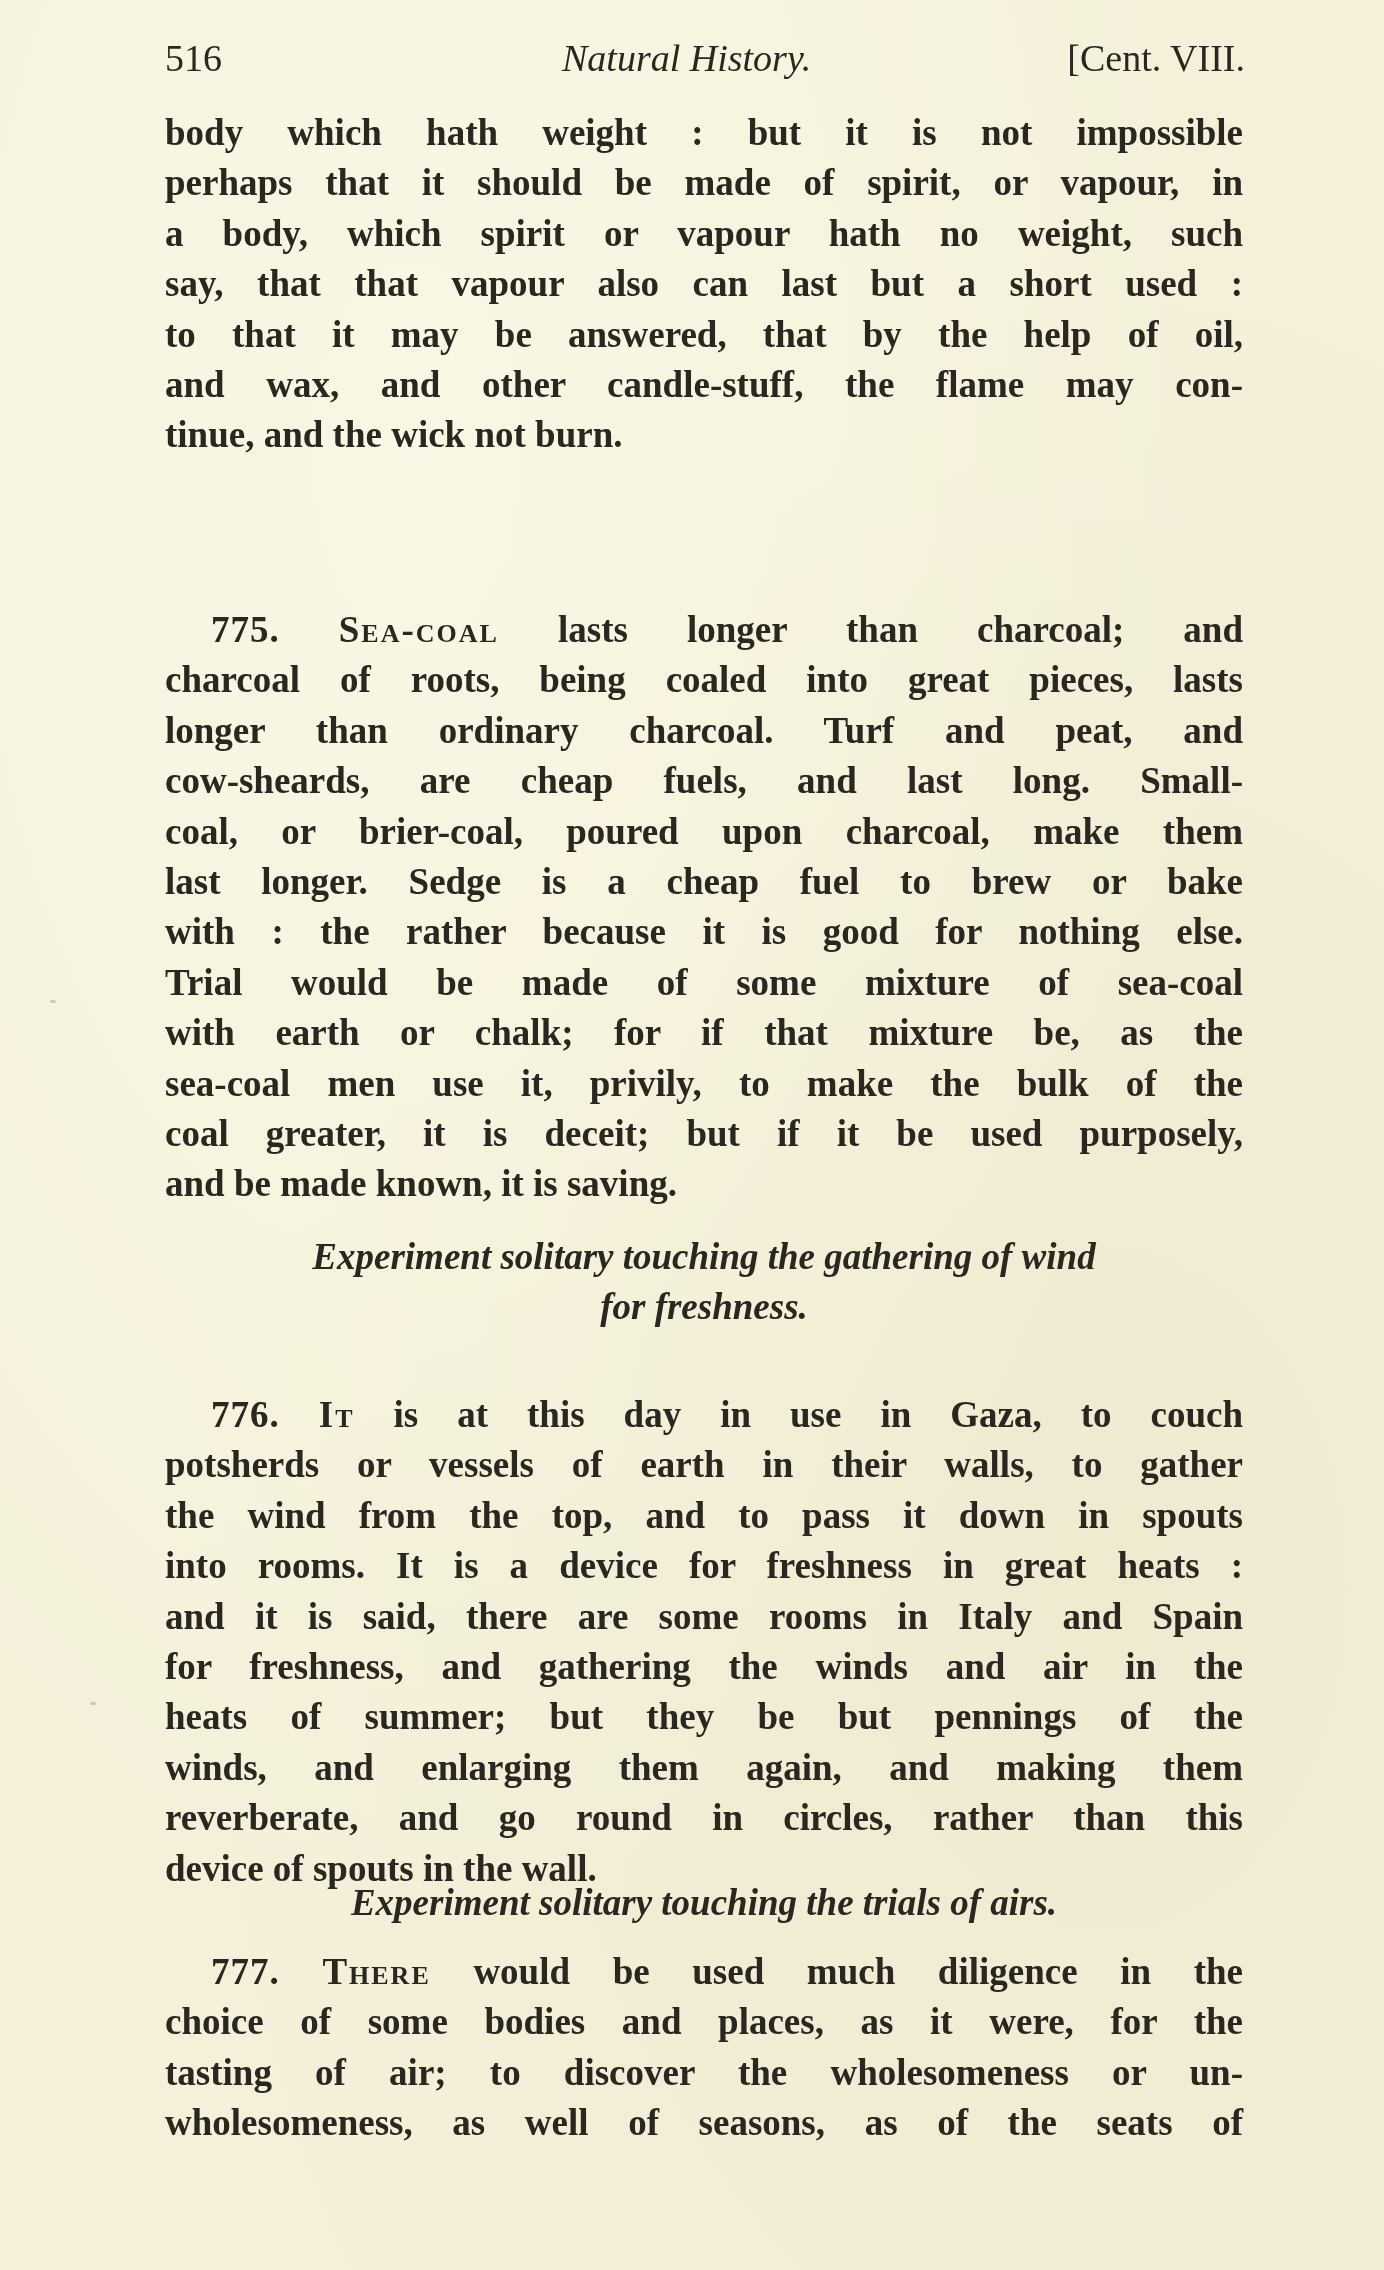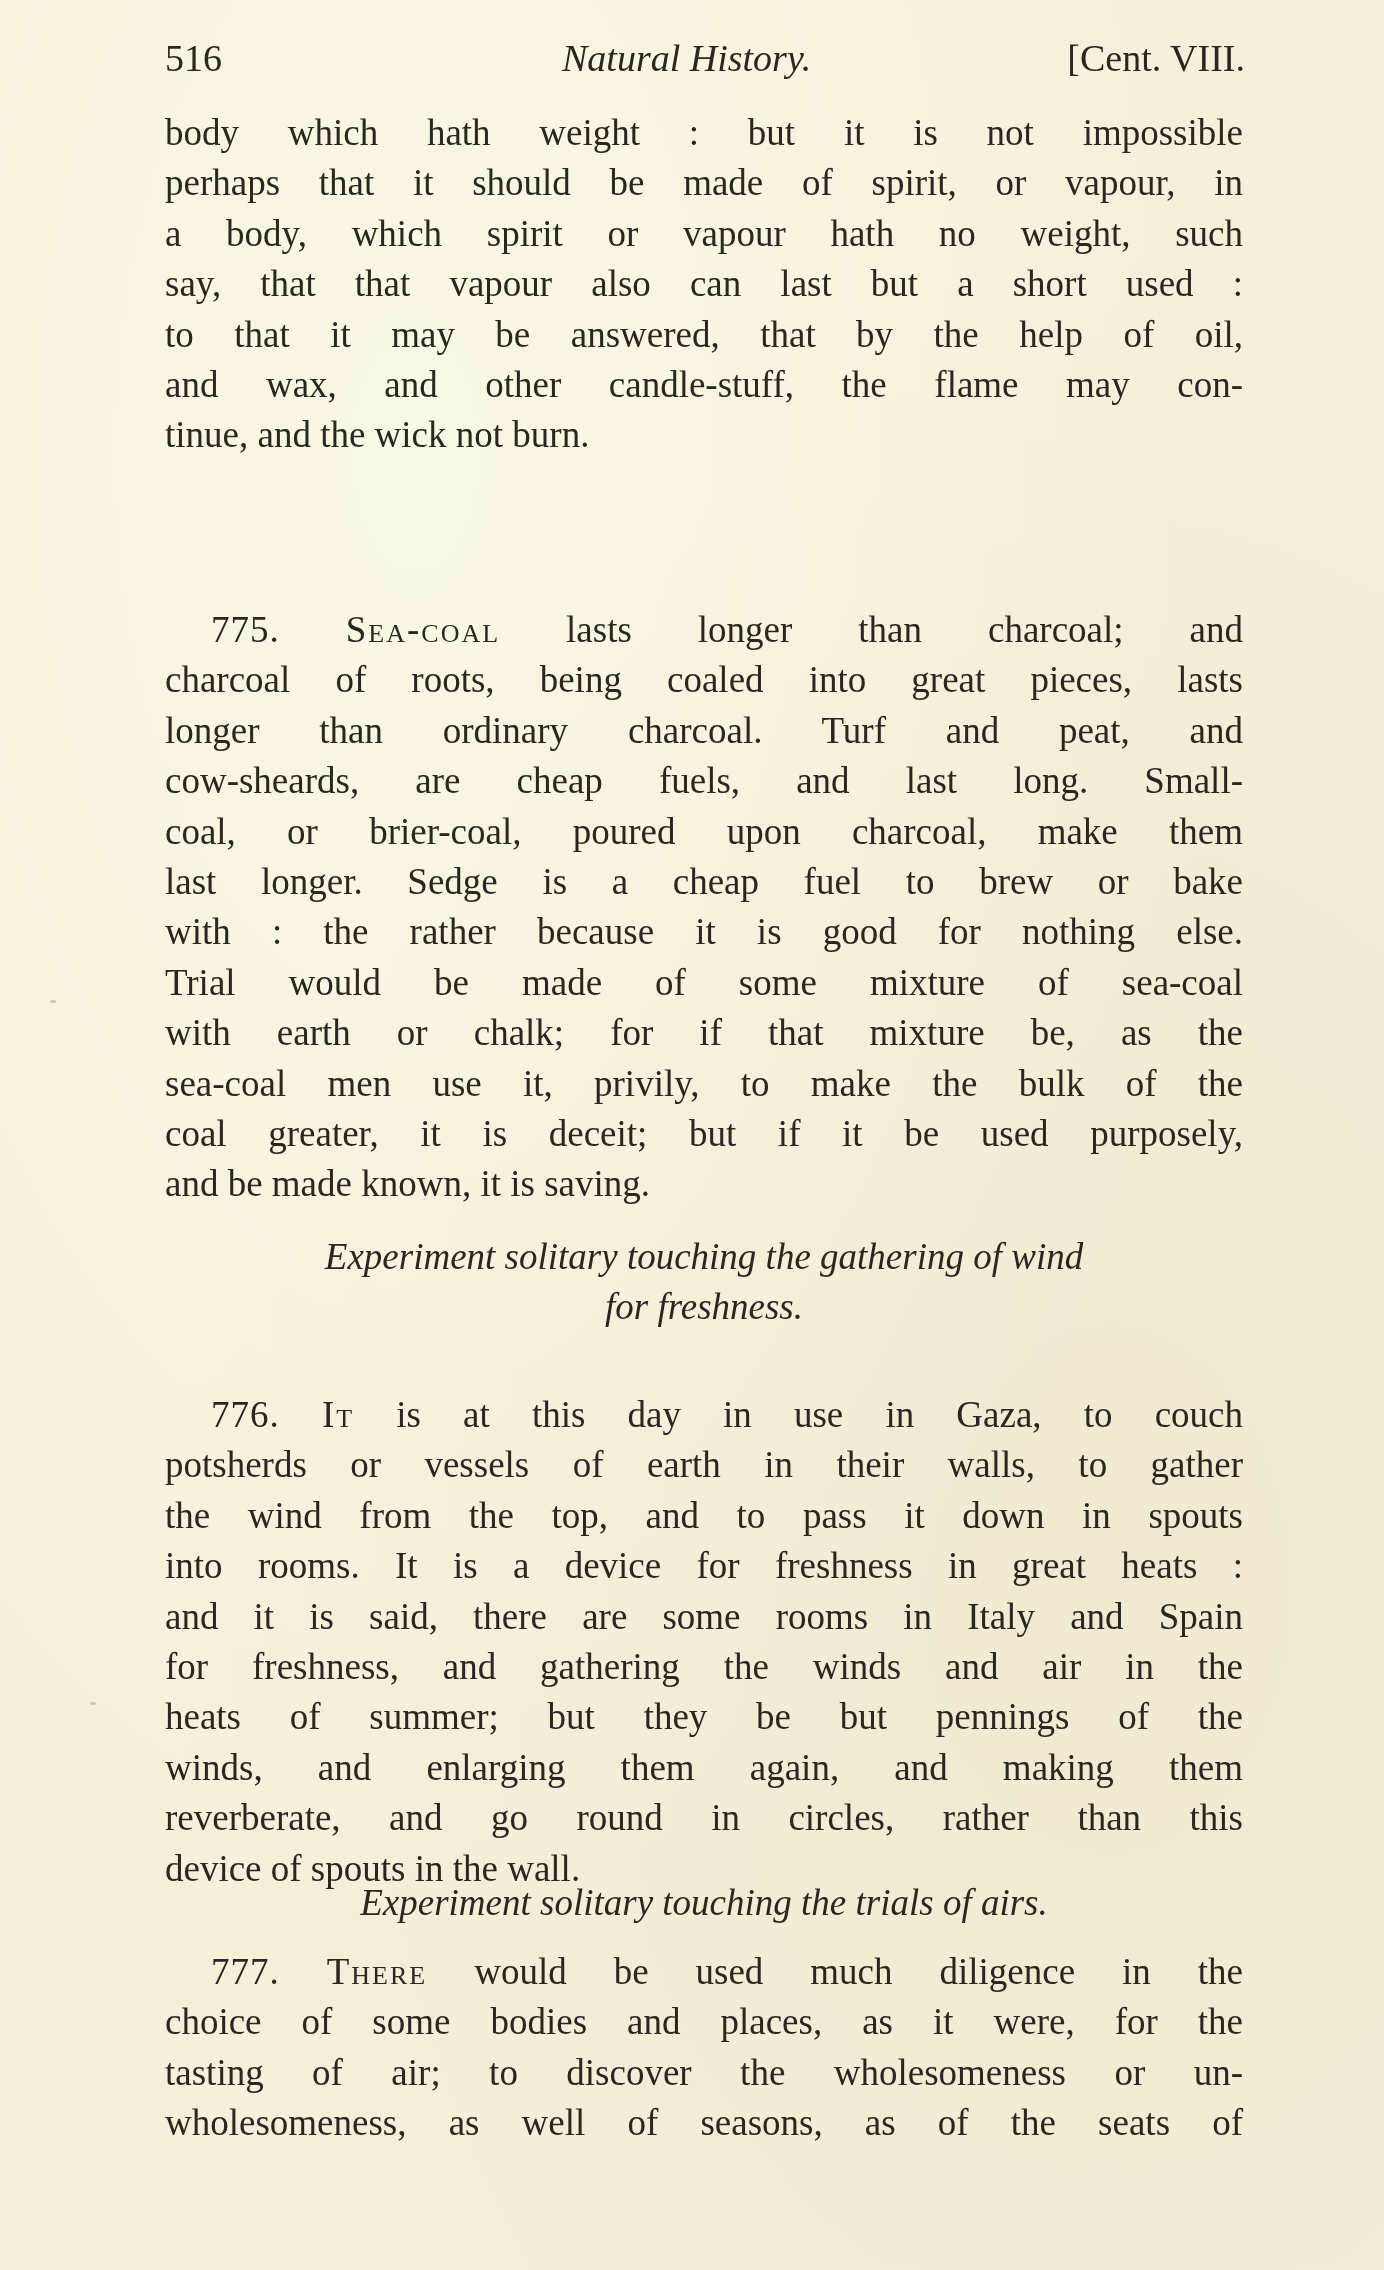--- a/index.html
+++ b/index.html
@@ -12,21 +12,21 @@
     position:relative;
     font-family:"Liberation Serif","DejaVu Serif",serif;
     color:#2b2620;
   }
   .page { position:absolute; left:0; top:0; width:1306px; height:2270px; }
   .header { position:absolute; left:165px; top:36px; width:1080px; height:50px; font-size:38px; }
   .header .pg { position:absolute; left:0; top:0; }
   .header .title { position:absolute; left:370px; top:0; font-style:italic;margin-left:27px; }
   .header .cent { position:absolute; right:0; top:0; }
   .block { position:absolute; left:165px; width:1078px; font-size:37px; line-height:50.4px; }
-  .line { display:block; white-space:nowrap; text-align:justify; text-align-last:justify; height:50.4px; }
+  .line { display:block; white-space:nowrap; text-align:justify; text-align-last:justify; height:50.4px;font-weight:bold; }
   .line.last { text-align-last:left; }
   .heading { position:absolute; left:165px; width:1078px; font-size:37px; line-height:50.4px; font-style:italic; text-align:center; }
   .heading .line { text-align:center; text-align-last:center; }
   .sc { font-variant:small-caps; letter-spacing:2px; }
   .num { letter-spacing:1px; }
   .indent { padding-left:46px; }
   em.it { font-style:italic; }
   .speck { position:absolute; width:6px; height:3px; background:#b8b09a; border-radius:3px; opacity:0.6; }
 </style>
 </head>

